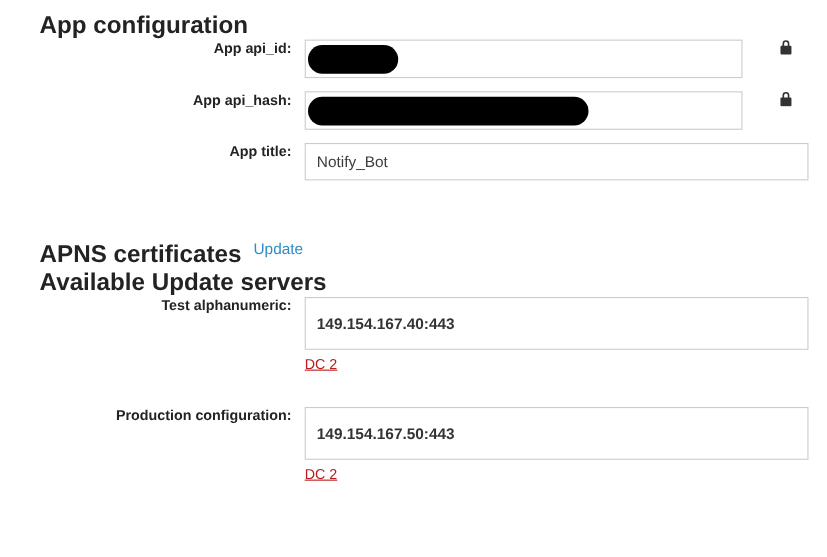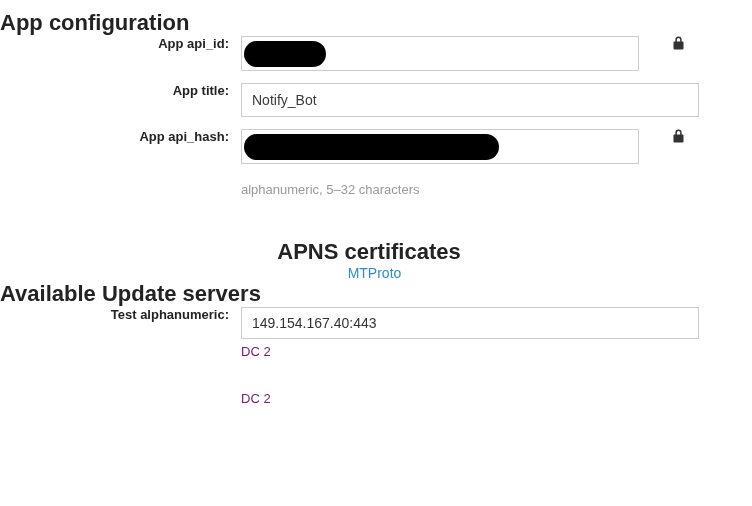--- a/index.html
+++ b/index.html
@@ -5,35 +5,34 @@
   * { box-sizing: border-box; }
   html, body { margin: 0; padding: 0; }
   body {
     width: 752px;
     height: 506px;
     overflow: hidden;
     background: #ffffff;
     font-family: "Liberation Sans", sans-serif;
     color: #232323;
   }
-  .page { padding: 10px 14px 0 0; }
+  .page { padding: 10px 14px 0 0; margin-left: 36px; }
 
   h2.section-heading {
     font-size: 22px;
     line-height: 26px;
     font-weight: bold;
     color: #232323;
     margin: 0;
   }
   .heading-app-config { margin-bottom: 8px; }
   .heading-row-apns {
     display: flex;
-    align-items: center;
+    align-items: flex-start;
     margin-top: 42px;
-    flex-direction: column;
   }
   .heading-mtproto { margin-top: 30px; margin-bottom: 6px; }
 
   .update-link {
     margin-left: 11px;
     font-size: 14px;
     color: #2f8cc4;
     text-decoration: none;
     cursor: pointer;
   }
@@ -54,21 +53,21 @@
     border: 1px solid #cccccc;
     background: #ffffff;
     font-family: "Liberation Sans", sans-serif;
     font-size: 14px;
     color: #3c3c3c;
     padding: 0 10px;
     outline: none;
   }
   .input-api   { width: 398px; height: 35px; }
   .input-wide  { width: 458px; height: 34px; }
-  .input-server { width: 458px; height: 32px; font-weight: normal; color: #333333; }
+  .input-server { width: 458px; height: 48px; font-weight: bold; color: #333333; }
 
   .redaction {
     position: absolute;
     top: 50%;
     transform: translateY(-50%);
     left: 3px;
     height: 26px;
     background: #000000;
     border-radius: 13px;
   }
@@ -80,21 +79,21 @@
     display: flex;
     align-items: center;
   }
 
   .helper {
     margin-left: 241px;
     margin-top: 6px;
     font-size: 13px;
     color: #999999;
   }
-  .helper-dc { margin-top: 5px; color: #701a75; }
+  .helper-dc { margin-top: 5px; color: #b91c1c; text-decoration: underline; }
 
   .field-shortname { margin-bottom: 0; }
   .field-test { margin-bottom: 0; }
   .field-production { margin-top: 32px; }
 </style>
 </head>
 <body>
 
 <div class="page">
 
@@ -112,64 +111,69 @@
         <svg width="11" height="14" viewBox="0 0 11 14" aria-hidden="true">
           <path d="M3.1 6.5 V3.7 a2.4 2.4 0 0 1 4.8 0 V6.5" fill="none" stroke="#333333" stroke-width="1.5"></path>
           <rect x="0.5" y="5.6" width="10" height="8" rx="1" fill="#333333"></rect>
         </svg>
       </span>
     </div>
   </div>
 
   <div class="field">
     <div class="frow">
-      <label class="frow-label">App title:</label>
-      <div class="control">
-        <input type="text" class="text-input input-wide" value="Notify_Bot" style="">
-      </div>
-    </div>
-  </div>
-
-  <div class="field">
-    <div class="frow">
       <label class="frow-label">App api_hash:</label>
       <div class="control">
         <div class="text-input input-api">
           <span class="redaction redaction-api-hash"></span>
         </div>
       </div>
       <span class="lock-wrap">
         <svg width="11" height="14" viewBox="0 0 11 14" aria-hidden="true">
           <path d="M3.1 6.5 V3.7 a2.4 2.4 0 0 1 4.8 0 V6.5" fill="none" stroke="#333333" stroke-width="1.5"></path>
           <rect x="0.5" y="5.6" width="10" height="8" rx="1" fill="#333333"></rect>
         </svg>
       </span>
     </div>
   </div>
 
+  <div class="field">
+    <div class="frow">
+      <label class="frow-label">App title:</label>
+      <div class="control">
+        <input type="text" class="text-input input-wide" value="Notify_Bot" style="">
+      </div>
+    </div>
+  </div>
+
   <div class="field field-shortname">
     <div class="frow">
     </div>
-    <div class="helper">alphanumeric, 5–32 characters</div>
   </div>
 
   <div class="heading-row-apns">
     <h2 class="section-heading">APNS certificates</h2>
-    <a class="update-link" href="#">MTProto</a>
+    <a class="update-link" href="#">Update</a>
   </div>
 
   <h2 class="section-heading heading-mtproto">Available Update servers</h2>
 
   <div class="field field-test">
     <div class="frow">
       <label class="frow-label">Test alphanumeric:</label>
       <div class="control">
         <input type="text" class="text-input input-server" value="149.154.167.40:443" style="">
       </div>
     </div>
     <div class="helper helper-dc">DC 2</div>
   </div>
 
   <div class="field field-production">
+    <div class="frow">
+      <label class="frow-label">Production configuration:</label>
+      <div class="control">
+        <input type="text" class="text-input input-server" value="149.154.167.50:443" style="">
+      </div>
+    </div>
     <div class="helper helper-dc">DC 2</div>
   </div>
 
 </div>
 
 </body></html>

